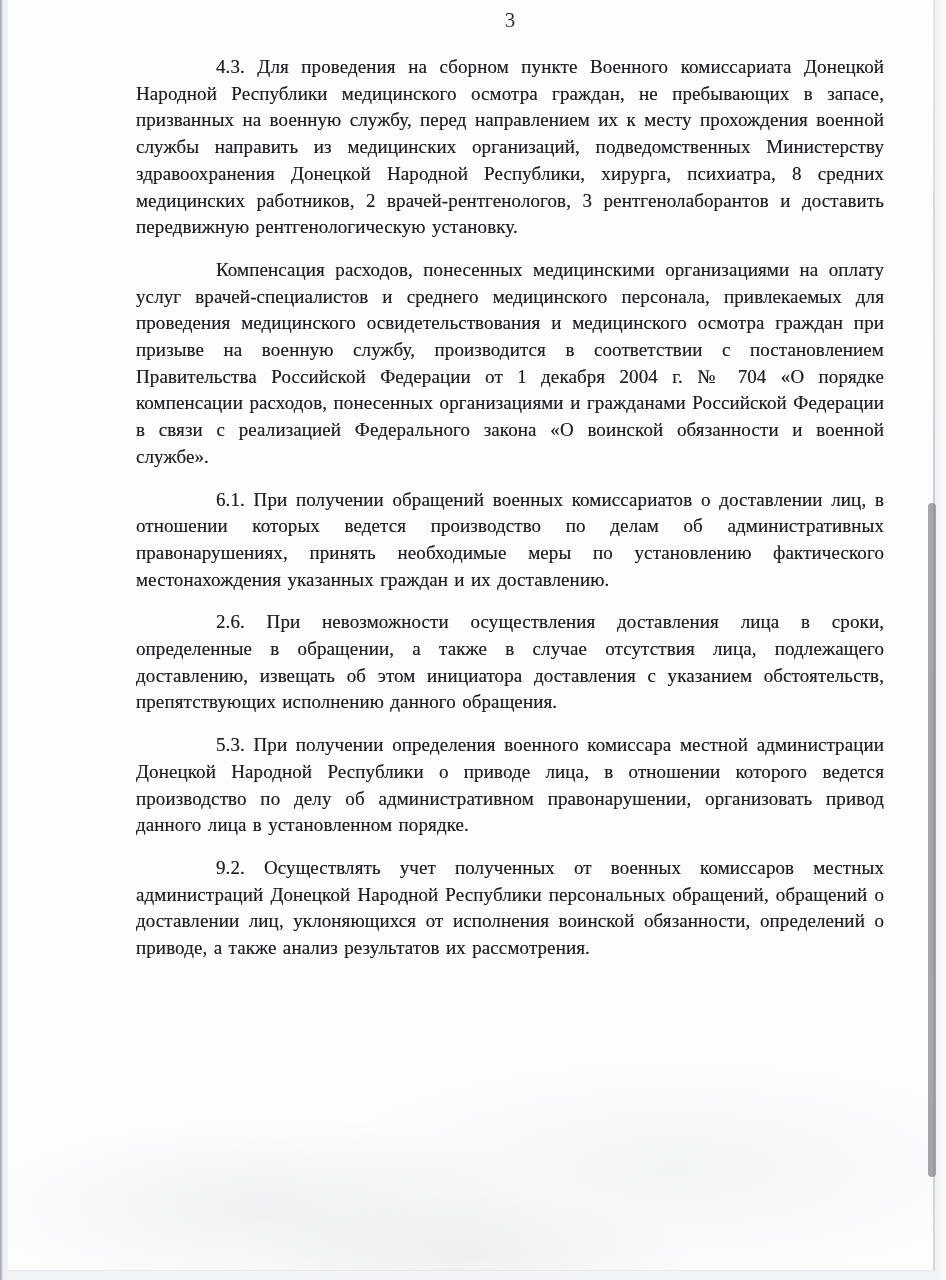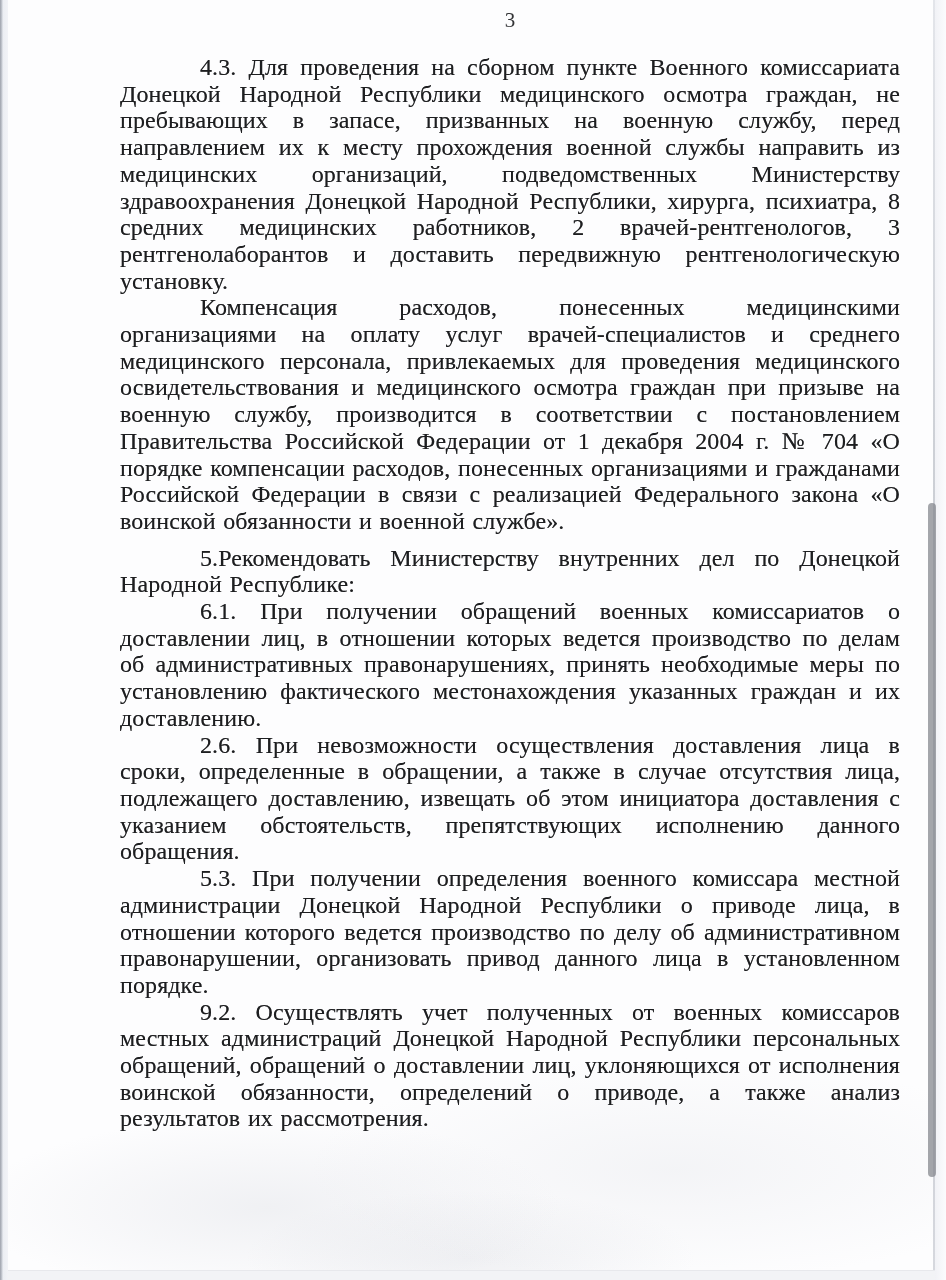--- a/index.html
+++ b/index.html
@@ -49,22 +49,22 @@
     position:absolute;left:112px;top:8px;width:780px;
     color:var(--text);
   }
   .page-number{
     text-align:center;
     font-size:21px;line-height:24px;
     margin:0 0 22px 0;
     color:#333436;
   }
   .content p{
-    margin:0;
-    font-size:24px;
+    margin:16px;
+    font-size:19px;
     line-height:26.7px;
     text-align:justify;
     text-indent:80px;
     letter-spacing:0.1px;
     word-spacing:1.5px;
     text-shadow:0 0 0.4px rgba(20,20,22,0.55);
   }
   .content p.gap-before{margin-top:10px;}
   
   .scroll-thumb{
@@ -77,21 +77,20 @@
 </head>
 <body>
 
 <div class="viewer">
 
   <div class="page">
     <div class="content">
       <div class="page-number">3</div>
       <p>4.3. Для проведения на сборном пункте Военного комиссариата Донецкой Народной Республики медицинского осмотра граждан, не пребывающих в запасе, призванных на военную службу, перед направлением их к месту прохождения военной службы направить из медицинских организаций, подведомственных Министерству здравоохранения Донецкой Народной Республики, хирурга, психиатра, 8 средних медицинских работников, 2 врачей-рентгенологов, 3 рентгенолаборантов и доставить передвижную рентгенологическую установку.</p>
       <p>Компенсация расходов, понесенных медицинскими организациями на оплату услуг врачей-специалистов и среднего медицинского персонала, привлекаемых для проведения медицинского освидетельствования и медицинского осмотра граждан при призыве на военную службу, производится в соответствии с постановлением Правительства Российской Федерации от 1 декабря 2004 г. № 704 «О порядке компенсации расходов, понесенных организациями и гражданами Российской Федерации в связи с реализацией Федерального закона «О воинской обязанности и военной службе».</p>
-      <p class="gap-before">5.Рекомендовать Министерству внутренних дел по Донецкой Народной Республике:</p>
       <p>6.1. При получении обращений военных комиссариатов о доставлении лиц, в отношении которых ведется производство по делам об административных правонарушениях, принять необходимые меры по установлению фактического местонахождения указанных граждан и их доставлению.</p>
       <p>2.6. При невозможности осуществления доставления лица в сроки, определенные в обращении, а также в случае отсутствия лица, подлежащего доставлению, извещать об этом инициатора доставления с указанием обстоятельств, препятствующих исполнению данного обращения.</p>
       <p>5.3. При получении определения военного комиссара местной администрации Донецкой Народной Республики о приводе лица, в отношении которого ведется производство по делу об административном правонарушении, организовать привод данного лица в установленном порядке.</p>
       <p>9.2. Осуществлять учет полученных от военных комиссаров местных администраций Донецкой Народной Республики персональных обращений, обращений о доставлении лиц, уклоняющихся от исполнения воинской обязанности, определений о приводе, а также анализ результатов их рассмотрения.</p>
     </div>
   </div>
 
   <div class="left-edge"></div>
   <div class="right-line"></div>
   <div class="right-gutter"></div>

